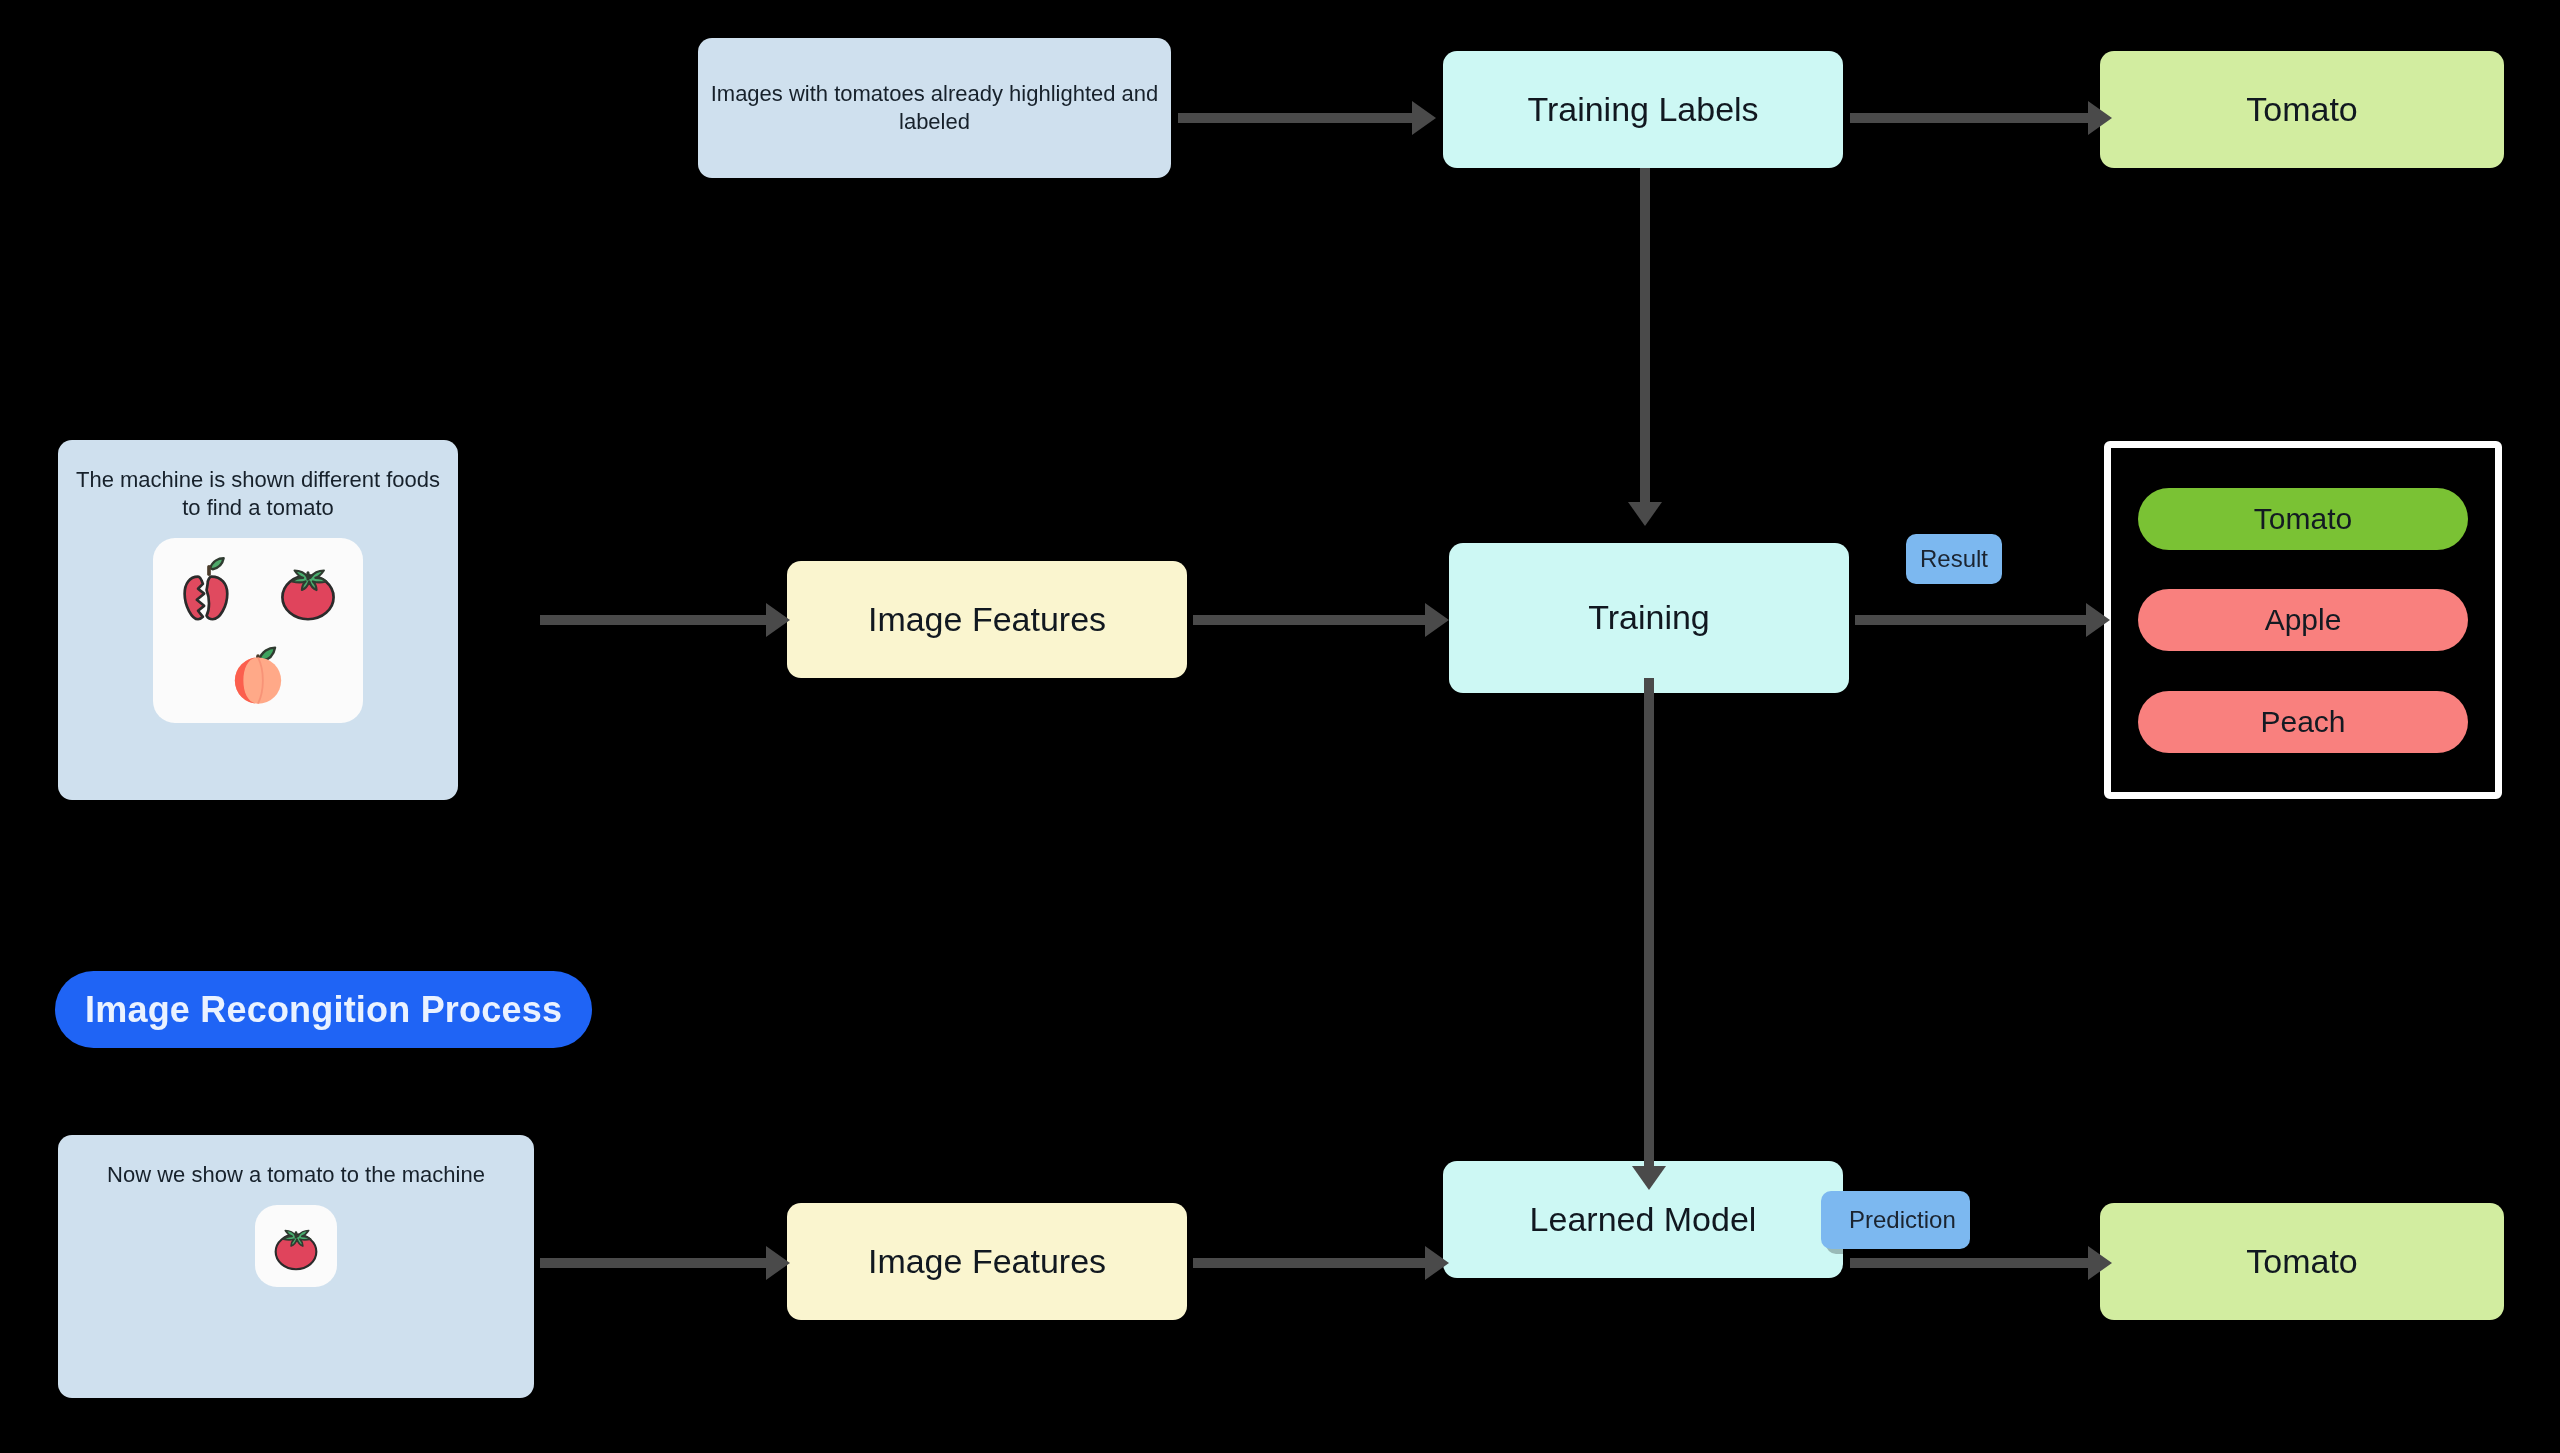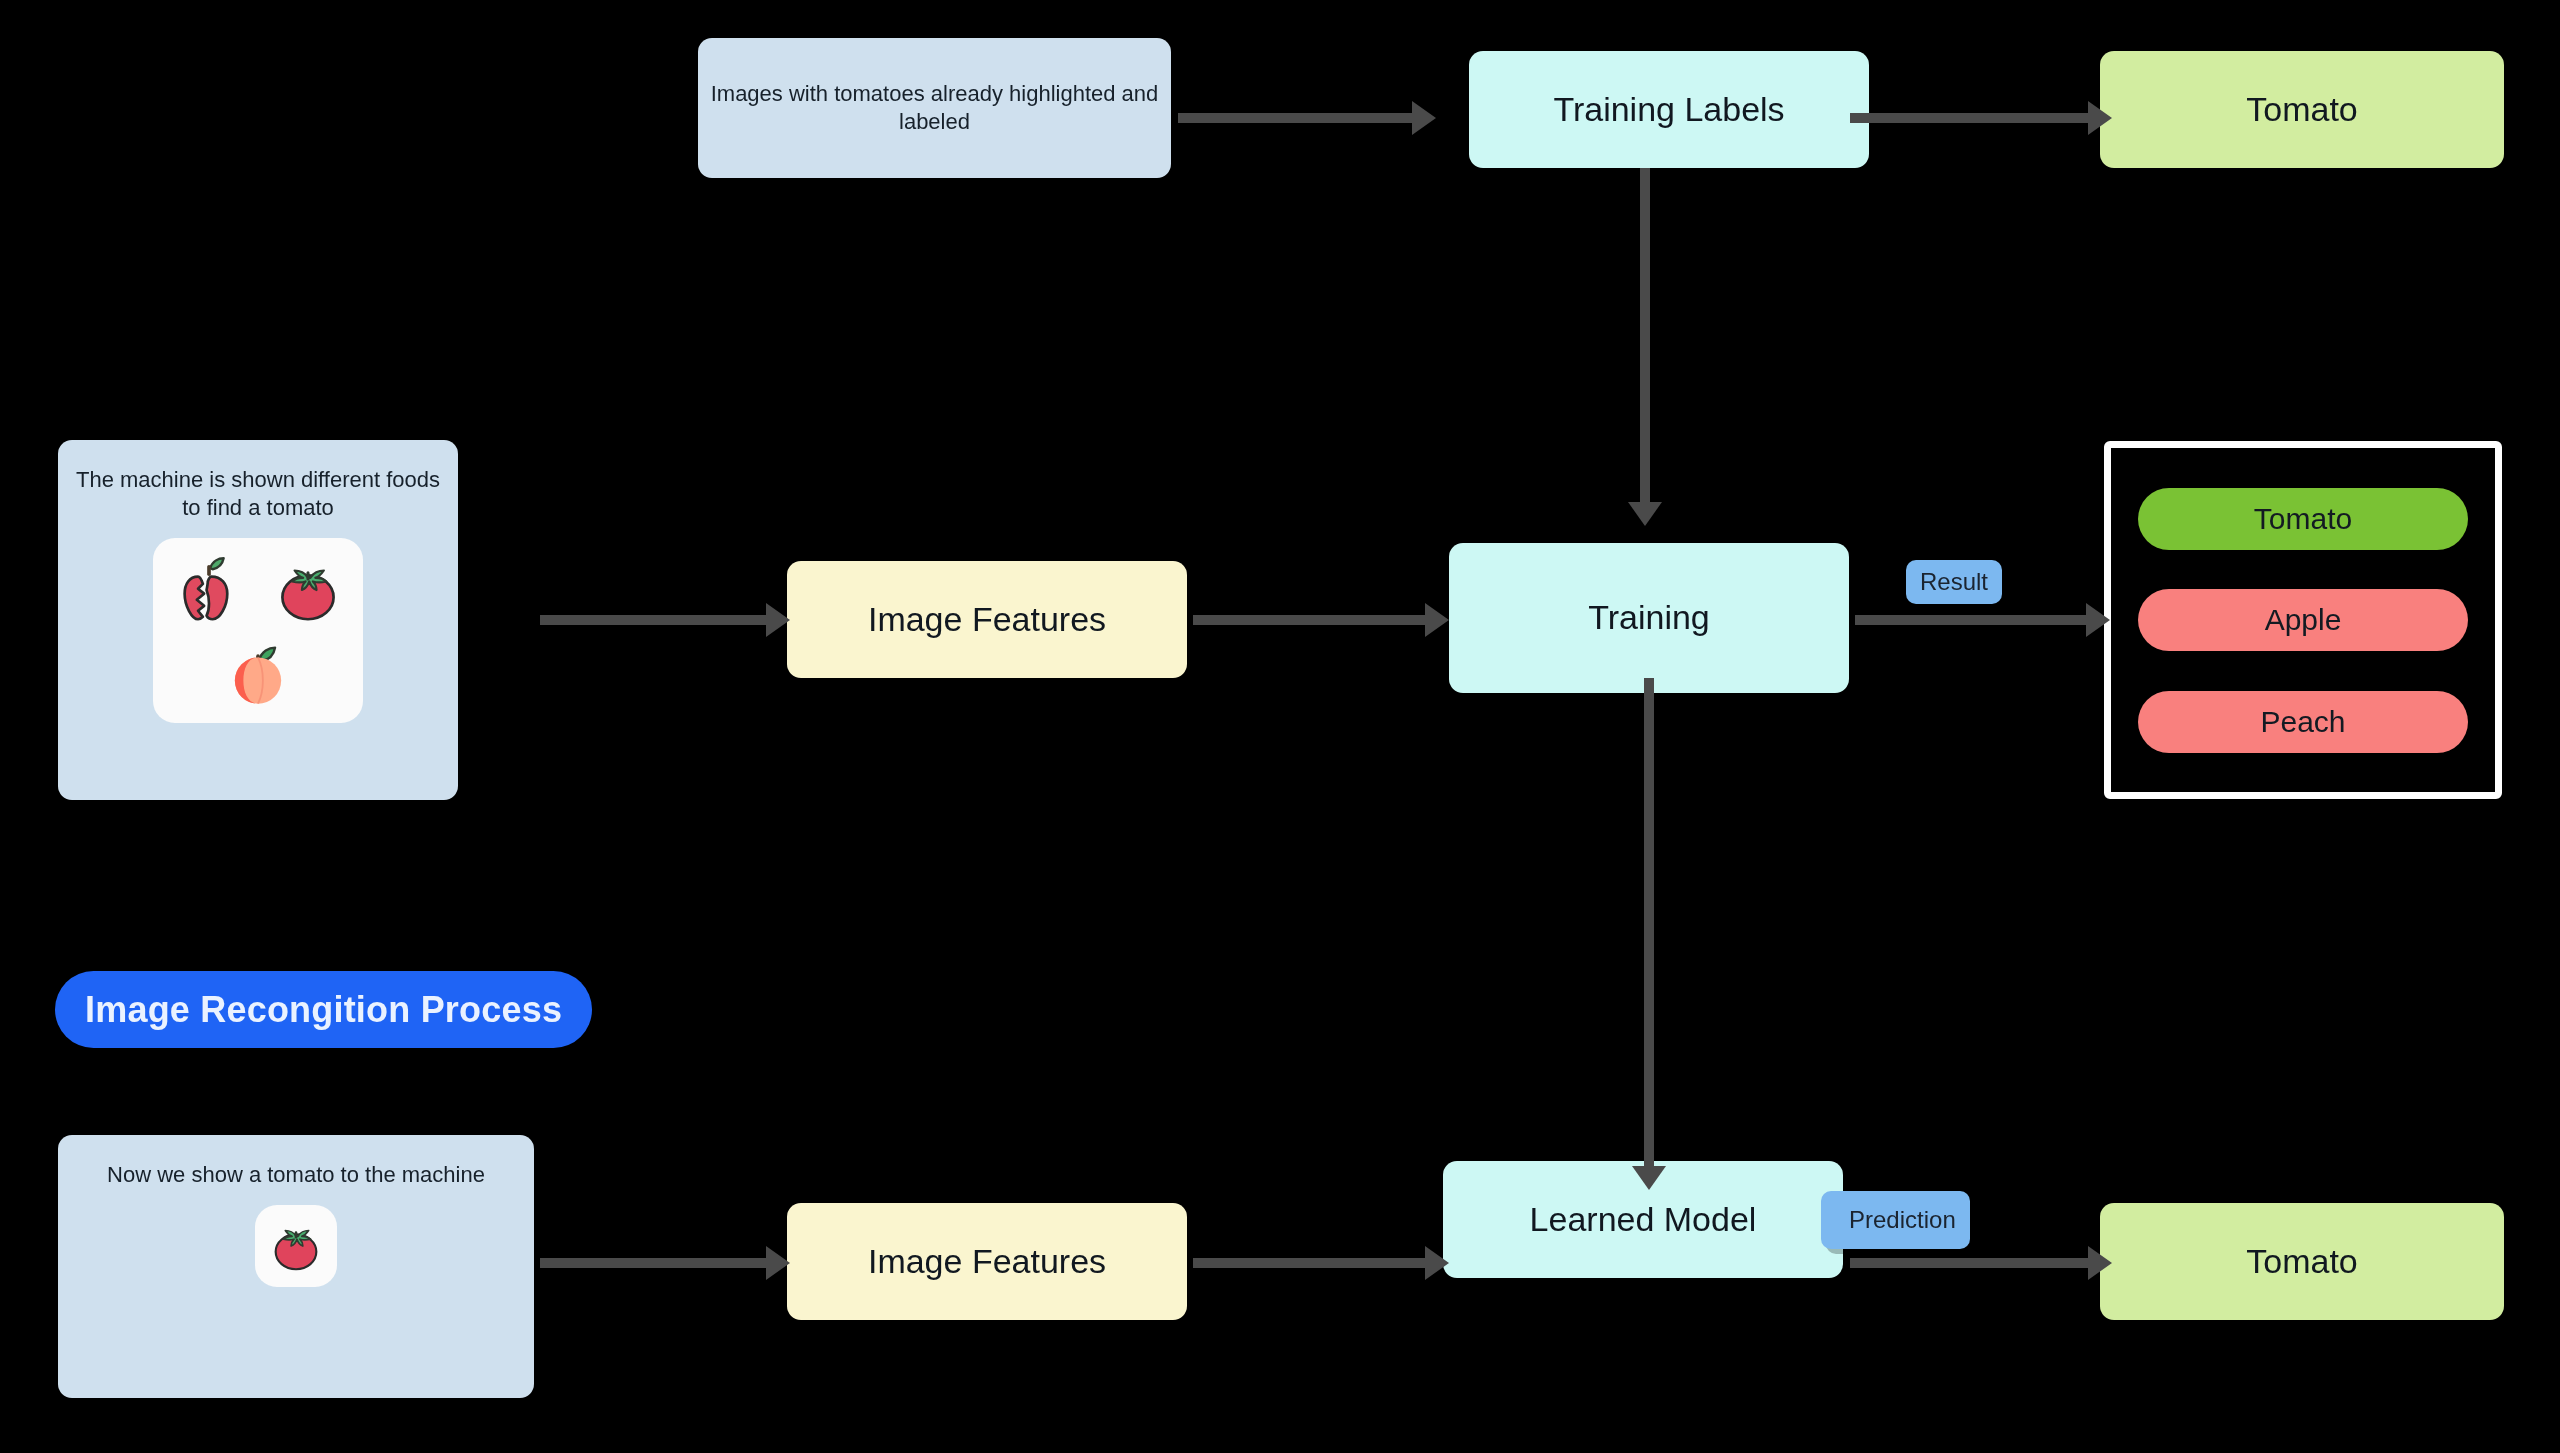--- a/index.html
+++ b/index.html
@@ -202,21 +202,21 @@
 
   <div class="node c-lightblue t-sm" style="left:698px; top:38px; width:473px; height:140px;">
     <span class="node-text">Images with tomatoes already highlighted and labeled</span>
   </div>
 
   <div class="arrow-h" style="left:1178px; top:100px; width:258px; height:36px;">
     <div class="shaft" style="width:238px;"></div>
     <div class="head"></div>
   </div>
 
-  <div class="node c-cyan t-lg" style="left:1443px; top:51px; width:400px; height:117px;margin-left:26px;">
+  <div class="node c-cyan t-lg" style="left:1443px; top:51px; width:400px; height:117px;">
     <span class="node-text">Training Labels</span>
   </div>
 
   <div class="arrow-h" style="left:1850px; top:100px; width:262px; height:36px;">
     <div class="shaft" style="width:242px;"></div>
     <div class="head"></div>
   </div>
 
   <div class="node c-green t-lg" style="left:2100px; top:51px; width:404px; height:117px;">
     <span class="node-text">Tomato</span>
@@ -275,21 +275,21 @@
 
   <div class="node c-cyan t-lg" style="left:1449px; top:543px; width:400px; height:150px;">
     <span class="node-text">Training</span>
   </div>
 
   <div class="arrow-h" style="left:1855px; top:602px; width:255px; height:36px;">
     <div class="shaft" style="width:235px;"></div>
     <div class="head"></div>
   </div>
 
-  <div class="edge-badge" style="left:1906px; top:560px; height:44px;">
+  <div class="edge-badge" style="left:1906px; top:534px; height:50px;">
     <span>Result</span>
   </div>
 
   <div class="result-box" style="left:2104px; top:441px; width:398px; height:358px;">
     <div class="result-pill p-green" style="width:330px; height:62px;">
       <span>Tomato</span>
     </div>
     <div class="result-pill p-salmon" style="width:330px; height:62px;">
       <span>Apple</span>
     </div>

